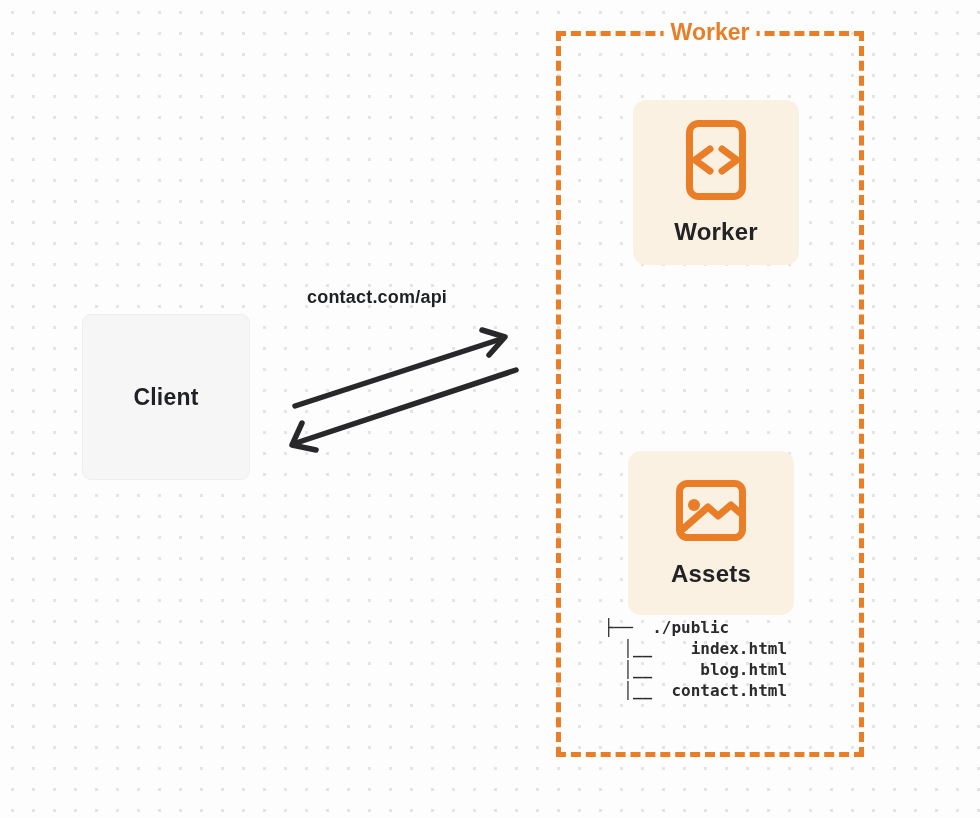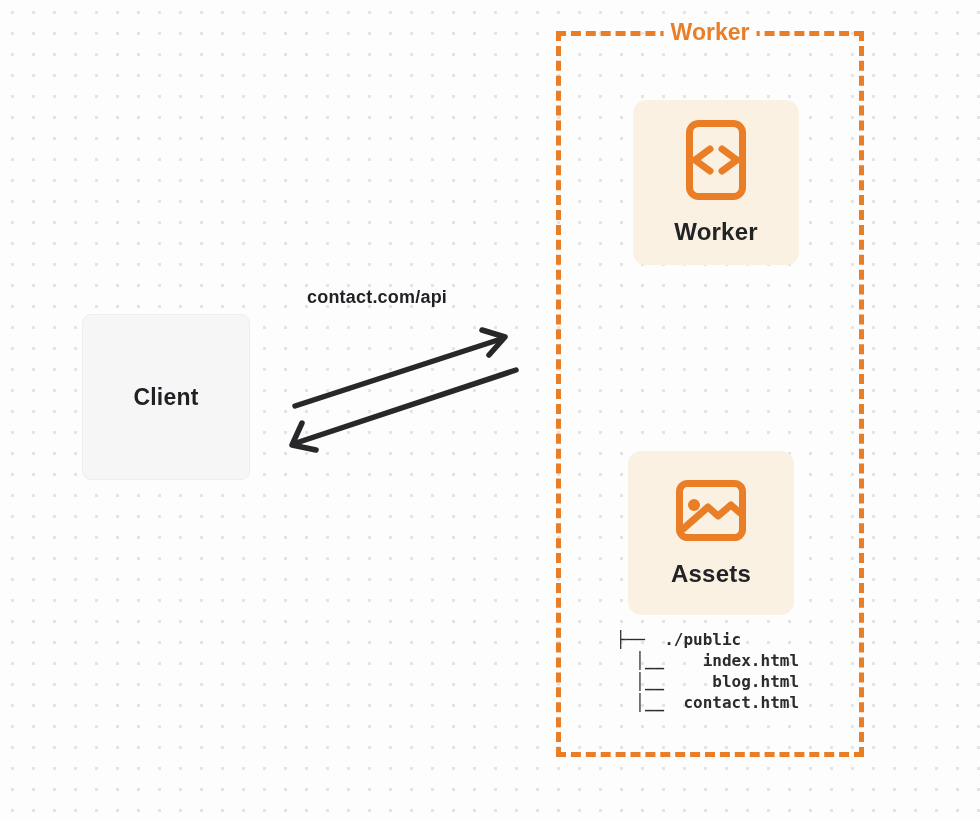--- a/index.html
+++ b/index.html
@@ -116,21 +116,21 @@
   }
   .icon-svg {
     display: block;
   }
 
   
   .file-tree {
     position: absolute;
     left: 43px;
     top: 581px;
-    margin: 12px;
+    margin: 0;
     font-family: "DejaVu Sans Mono", "Liberation Mono", monospace;
     font-size: 16px;
     font-weight: bold;
     line-height: 21px;
     color: #2B2B2D;
     white-space: pre;
   }
 </style>
 </head>
 <body>

